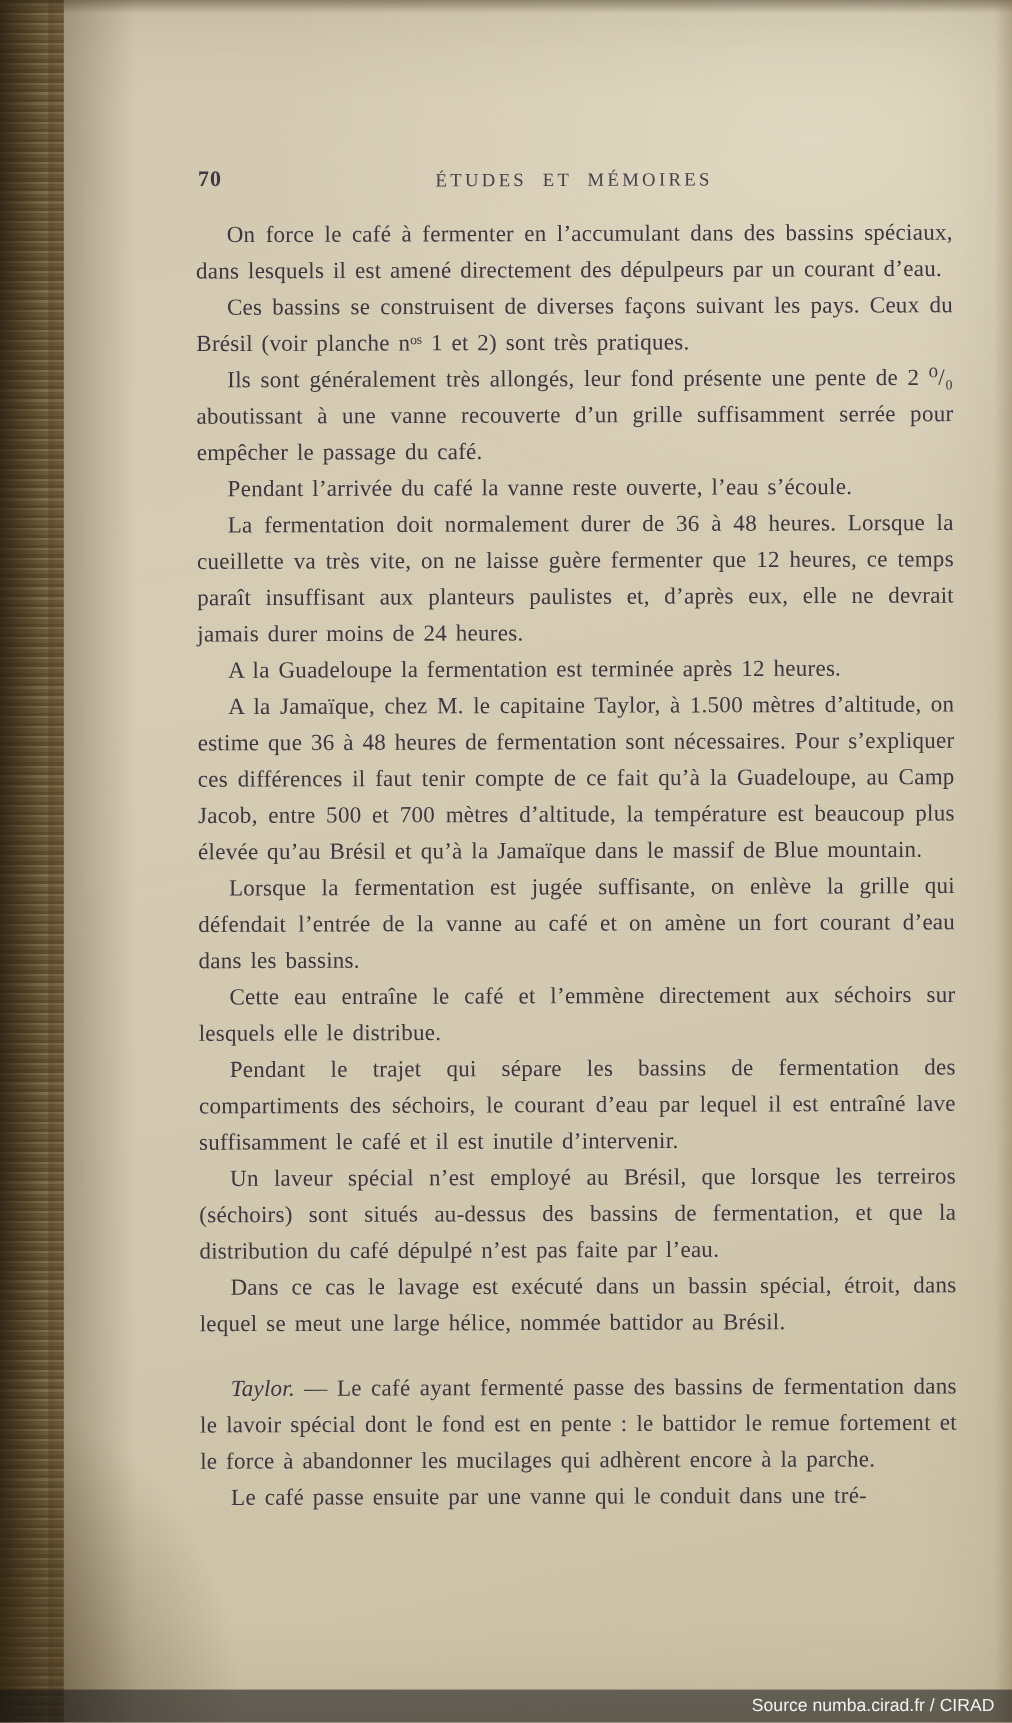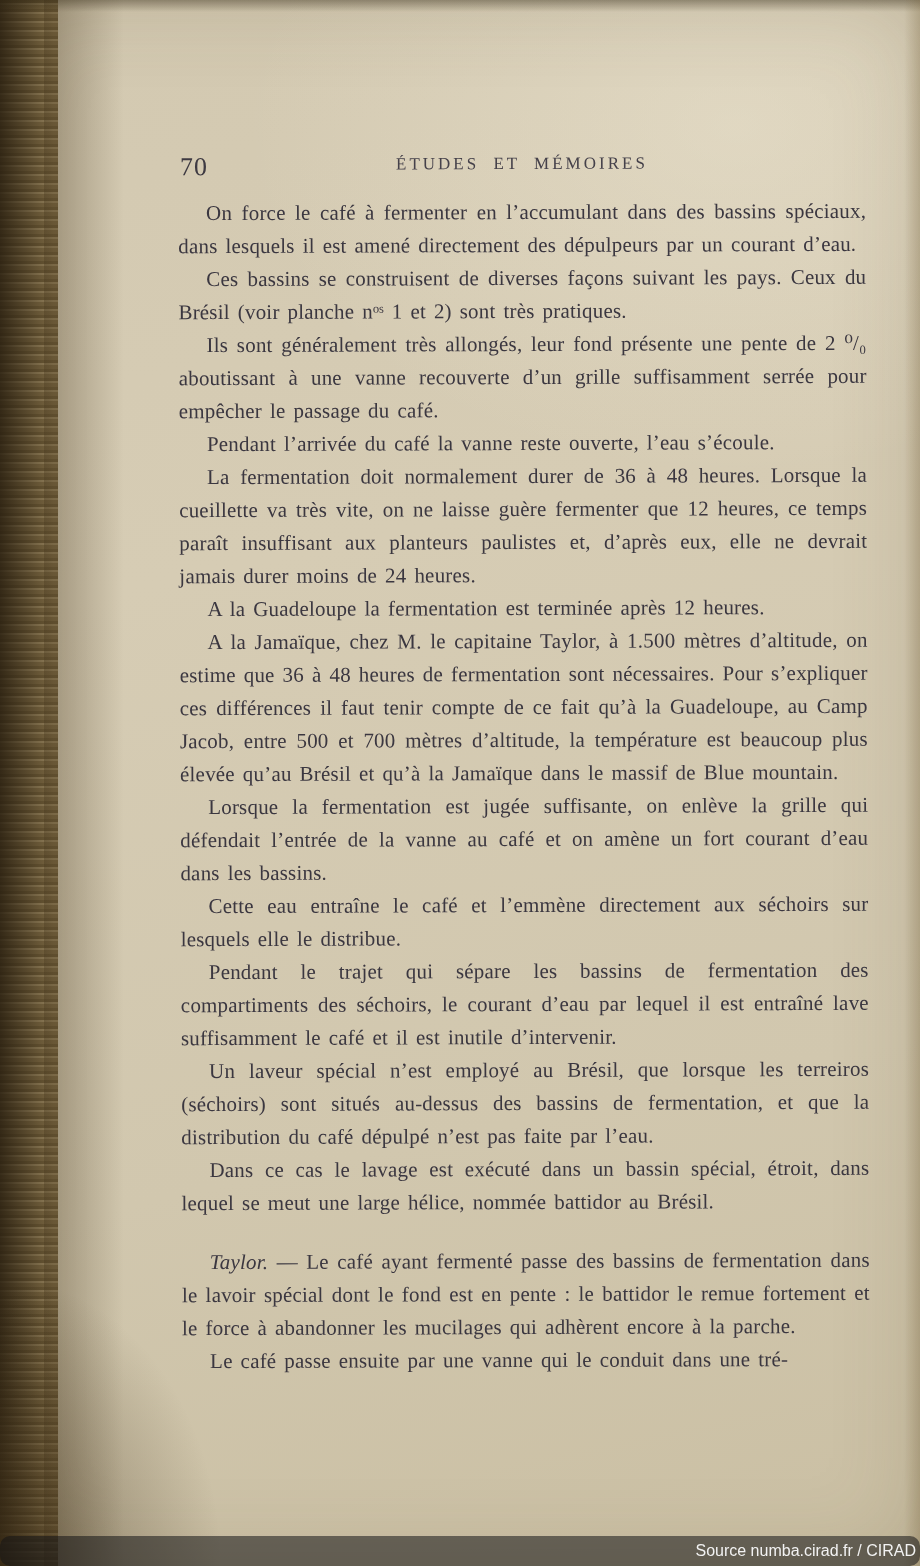--- a/index.html
+++ b/index.html
@@ -39,21 +39,21 @@
     background: radial-gradient(ellipse at 0% 100%, rgba(60,45,22,0.50), rgba(0,0,0,0) 68%);
   }
   .content {
     position: absolute; left: 180px; top: 148px; width: 688px;
     transform: rotate(-0.2deg);
     color: #3b3740;
   }
   .header-row { position: relative; height: 36px; }
   .page-number {
     position: absolute; left: 2px; top: 3px;
-    font-size: 26px; letter-spacing: 1px; color: #3e3a42;
+    font-size: 20px; letter-spacing: 1px; color: #3e3a42; font-weight: bold;
   }
   .running-header {
     text-align: center; font-size: 17px; letter-spacing: 3px; word-spacing: 7px;
     color: #45414a; padding-top: 6px;
   }
   .page-body {
     margin-top: 12px;
     font-size: 21px; line-height: 33px; text-align: justify;
   }
   .para {
@@ -61,21 +61,21 @@
     word-spacing: 2.5px; letter-spacing: 0.2px;
   }
   .para.spaced { margin-top: 26px; }
   .para i { font-style: italic; }
   .footer-bar {
     position: absolute; left: 0; right: 0; bottom: 0; height: 30px;
     background: rgba(20,20,22,0.55);
     color: #f2f2f2;
     font-family: "Liberation Sans", sans-serif;
     font-size: 16px; line-height: 30px;
-    text-align: right; padding-right: 4px; box-sizing: border-box; border-radius: 10px;
+    text-align: right; padding-right: 16px; box-sizing: border-box;
   }
 </style>
 </head>
 <body>
 
 <div class="scan">
   <div class="book-edge"></div>
   <div class="gutter-shadow"></div>
   <div class="top-edge"></div>
   <div class="right-edge"></div>

